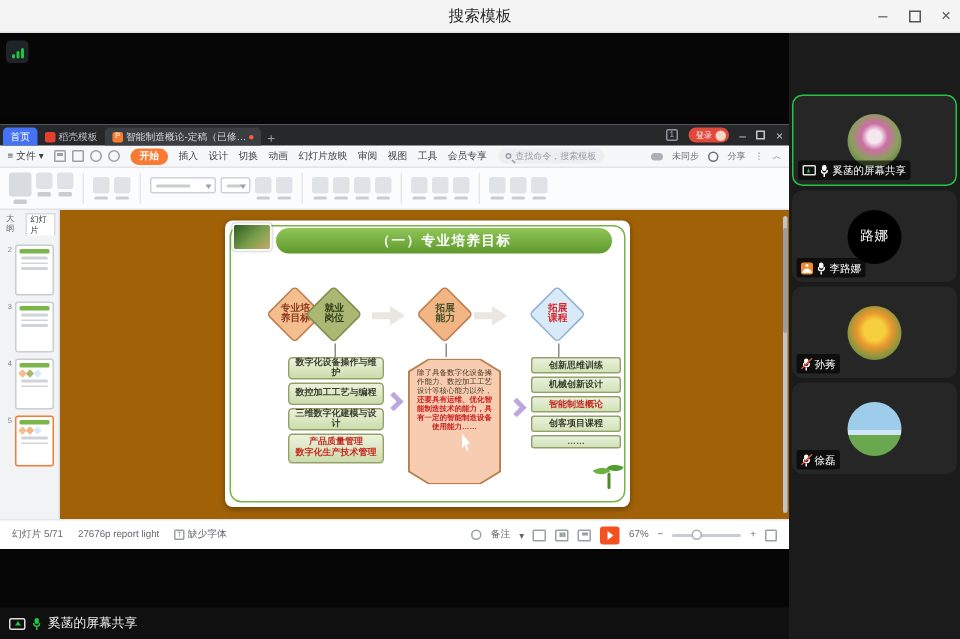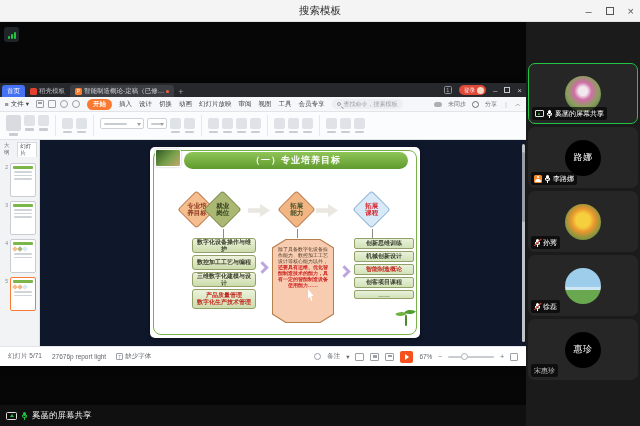--- a/index.html
+++ b/index.html
@@ -87,21 +87,21 @@
   .tabs-mini span.on{background:#fff;border:1px solid #d7dade;border-bottom:none;color:#34373c;}
   .thumbrow{display:flex;align-items:flex-start;gap:2px;margin:4px 0 0 2px;}
   .thumbnum{font-size:5px;color:#84888e;width:6px;text-align:right;margin-top:1px;}
   .thumb{width:26px;height:34px;background:#fff;border:1px solid #c9ccd1;border-radius:2px;padding:2px;}
   .thumb.sel{border:1.5px solid #fb7a33;}
   .thumb .bar{height:3px;background:#7ab648;border-radius:1px;margin-bottom:2px;}
   .thumb .ln{height:1.5px;background:#d0d3d8;border-radius:1px;margin:2px 1px;}
   .thumb .dias{display:flex;gap:1px;margin:2px 0;}
   .thumb .dias i{width:4px;height:4px;transform:rotate(45deg);}
 
-  .canvas{flex:1;background:#0f172a;position:relative;overflow:hidden;padding-left:18px;}
+  .canvas{flex:1;background:#a16207;position:relative;overflow:hidden;padding-left:18px;}
   .vscroll{position:absolute;right:1px;top:4px;width:3px;height:198px;background:#bfc4c9;border-radius:2px;}
   .vscroll i{position:absolute;left:0;top:8px;width:3px;height:70px;background:#979da3;border-radius:2px;display:block;}
 
   
   .slide{position:absolute;left:110px;top:7px;width:270px;height:191px;background:#fff;border-radius:5px;
     box-shadow:0 1px 4px rgba(0,0,0,.35);}
   .sframe{position:absolute;inset:3px;border:1.5px solid #79b347;border-radius:8px;}
   .chip{position:absolute;left:5px;top:2px;width:26px;height:18px;border-radius:2px;border:1px solid #fff;
     background:linear-gradient(135deg,#2f5a23 0%,#79a04b 55%,#c8a870 100%);box-shadow:0 0 2px rgba(0,0,0,.3);}
   .banner{position:absolute;left:34px;top:5px;width:224px;height:17px;border-radius:9px;
@@ -600,22 +600,16 @@
         <div class="tilelabel">
           <span class="micwrap muted c-white">
               <i class="mic"></i>
               <i class="micbase"></i>
               <i class="micstem"></i>
             </span>
           <span>徐磊</span>
         </div>
       </div>
 
-      <div class="tile">
-        <div class="avatar av-blue">惠珍</div>
-        <div class="tilelabel dim">
-          <span>宋惠珍</span>
-        </div>
-      </div>
 
     </div>
   </div>
 </div>
 
 </body></html>

